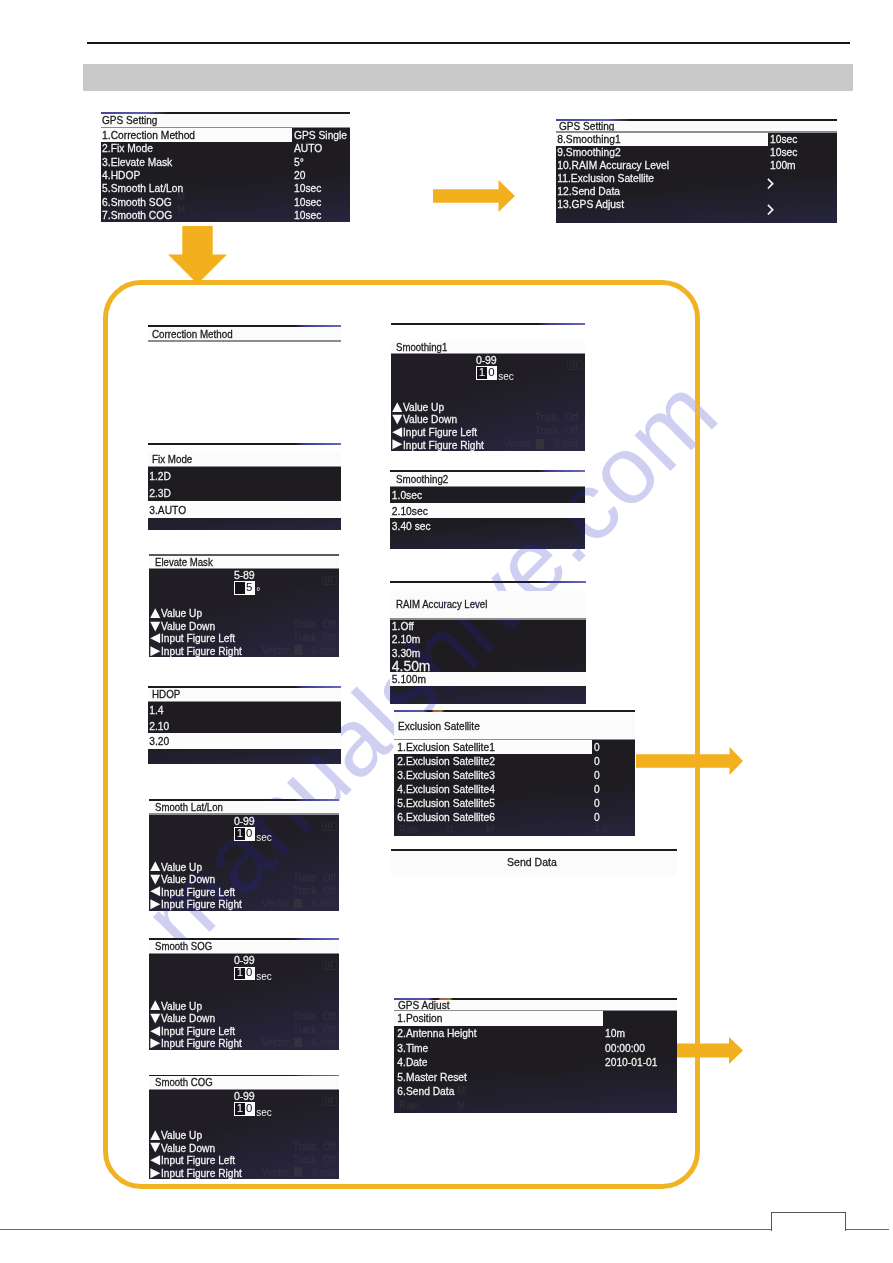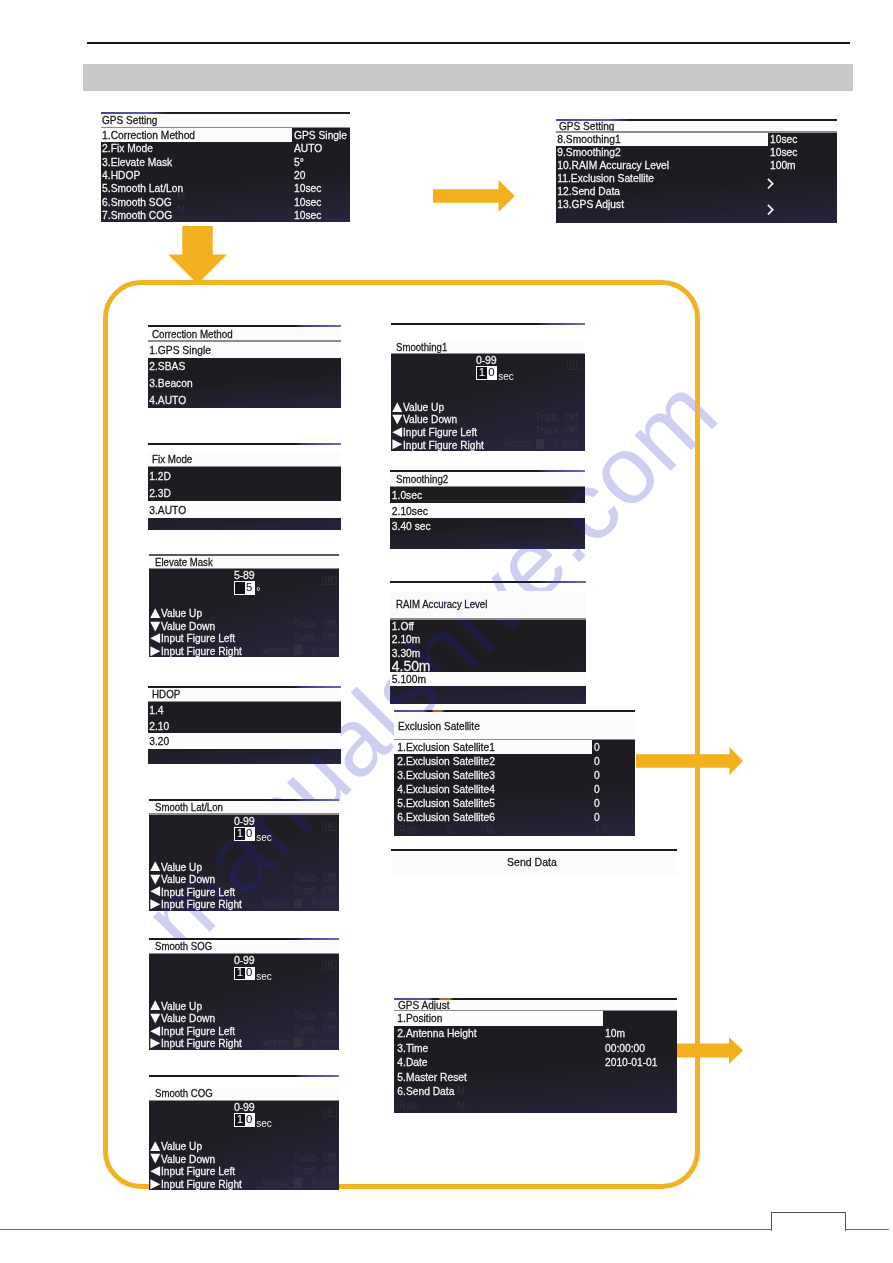--- a/index.html
+++ b/index.html
@@ -194,35 +194,20 @@
       </div>
     <div class="row" style="height:12.93px;"></div>
   </div>
 </div>
 <div class="panel" id="correction-method" style="left:148.1px;top:325.2px;width:193.3px;height:82.80000000000001px;">
   <div class="p-top" style="background:linear-gradient(to right,#1b1b1b 0%,#1b1b1b 76%,#3b3b8e 81%,#6a6ac4 100%);"></div>
   <div class="p-head" style="height:14.4px;padding-left:4.0px;font-size:10.6px;margin-top:2px;">
       <span class="ht">Correction Method</span>
       <span class="p-rule"></span>
     </div>
-  <div class="rows" style="height:66.4px;">
-    <div class="row sel" style="height:16.6px;font-size:11.1px;">
-        <span class="selbg" style="width:193.3px;"></span>
-        <span class="lbl" style="padding-left:1.4px;">1.GPS Single</span>
-      </div>
-    <div class="row" style="height:16.6px;font-size:11.1px;">
-        <span class="lbl" style="padding-left:1.4px;">2.SBAS</span>
-      </div>
-    <div class="row" style="height:16.6px;font-size:11.1px;">
-        <span class="lbl" style="padding-left:1.4px;">3.Beacon</span>
-      </div>
-    <div class="row" style="height:16.6px;font-size:11.1px;">
-        <span class="lbl" style="padding-left:1.4px;">4.AUTO</span>
-      </div>
-  </div>
 </div>
 <div class="panel" id="fix-mode" style="left:148.1px;top:443.2px;width:193.3px;height:80.7px;">
   <div class="p-top" style="background:linear-gradient(to right,#1b1b1b 0%,#1b1b1b 76%,#3b3b8e 81%,#6a6ac4 100%);"></div>
   <div class="p-head" style="height:16.1px;padding-left:4.0px;font-size:10.6px;margin-top:8px;">
       <span class="ht">Fix Mode</span>
       <span class="p-rule"></span>
     </div>
   <div class="rows" style="height:62.599999999999994px;">
     <div class="row" style="height:16.9px;font-size:11.1px;">
         <span class="lbl" style="padding-left:1.4px;">1.2D</span>
@@ -418,21 +403,21 @@
           <span class="tri"><svg width="10.5" height="12.6" viewBox="0 0 10.5 12.6">
               <path d="M10.3 6.3 L0.4 1.3 L0.4 11.3 Z" fill="#fafafa"></path>
             </svg></span>
           <span class="hl">Input Figure Right</span>
         </div>
     </div>
   </div>
 </div>
 <div class="panel" id="smooth-cog" style="left:148.8px;top:1075.0px;width:190.7px;height:105.2px;">
   <div class="p-top" style="background:linear-gradient(to right,#1b1b1b 0%,#1b1b1b 76%,#3b3b8e 81%,#6a6ac4 100%);"></div>
-  <div class="p-head" style="height:14.0px;padding-left:6.0px;font-size:10.4px;margin-top:12px;">
+  <div class="p-head" style="height:14.0px;padding-left:6.0px;font-size:10.4px;margin-top:1px;">
       <span class="ht">Smooth COG</span>
       <span class="p-rule"></span>
     </div>
   <div class="rows numpanel" style="height:89.2px;overflow:hidden;">
     <div class="ghost" style="left:144.3px;top:50.5px;">Trails</div>
     <div class="ghost" style="left:174.1px;top:50.5px;">Off</div>
     <div class="ghost" style="left:144.3px;top:63.5px;">Track</div>
     <div class="ghost" style="left:174.1px;top:63.5px;">Off</div>
     <div class="ghost" style="left:112.9px;top:76.5px;">Vector</div>
     <div class="ghostbox" style="left:144.8px;top:77.4px;width:8.5px;height:9.5px;"></div>

